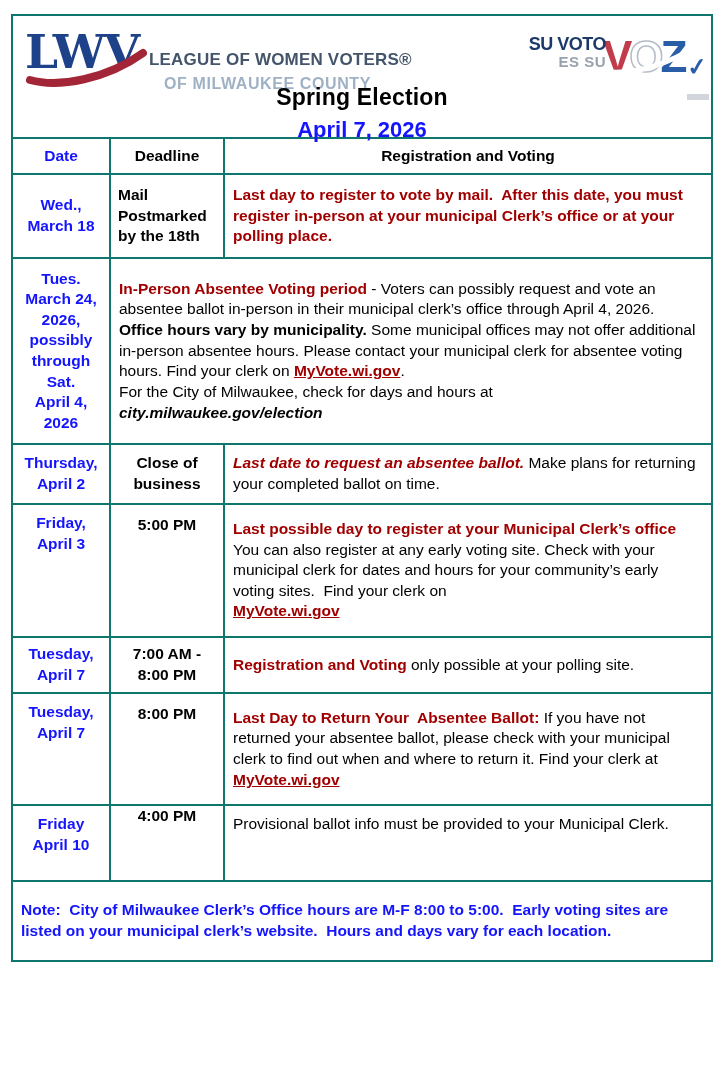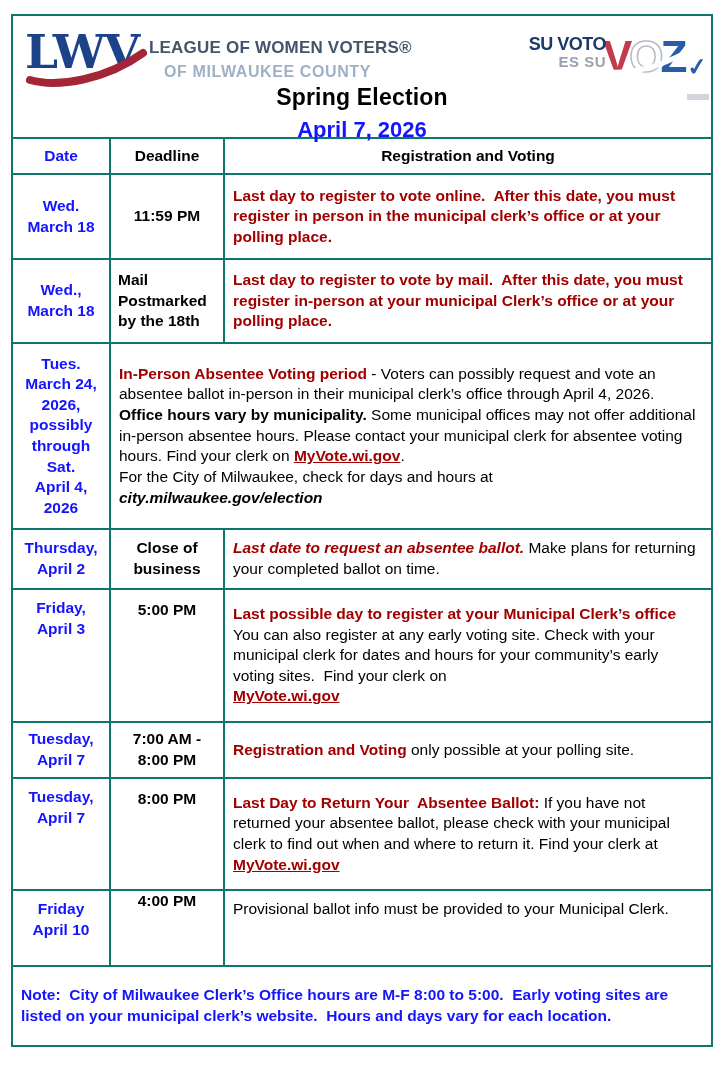--- a/index.html
+++ b/index.html
@@ -4,21 +4,21 @@
 <style>
   :root { --blue:#1414ff; --red:#a00000; }
   html,body { margin:0; padding:0; background:#fff; }
   body { width:724px; height:1076px; font-family:"Liberation Sans", sans-serif; color:#000; }
   .sheet { margin:14px 11px 0 11px; }
   table.main { border-collapse:collapse; width:700px; table-layout:fixed; }
   table.main td { border:2px solid #0f766e; padding:2px 8px; font-size:15.5px; line-height:1.33; vertical-align:middle; }
   
   td.band { position:relative; height:117px; padding:0; }
   .lwv-logo { position:absolute; left:12px; top:8px; display:flex; align-items:flex-start; }
-  .lwv-words { margin-left:2px; margin-top:13px; }
+  .lwv-words { margin-left:2px; margin-top:25px; }
   .lwv-line1 { font-size:17px; font-weight:bold; color:#44546a; letter-spacing:0.2px; }
   .lwv-line2 { font-size:16px; font-weight:bold; color:#9fb1c4; letter-spacing:0.6px; padding-left:15px; margin-top:1px; }
   .suvoto { position:absolute; right:16px; top:12px; display:flex; align-items:flex-start; }
   .sv-text { text-align:right; margin-top:7px; margin-right:-3px; position:relative; z-index:2; }
   .sv-top { font-size:18px; font-weight:bold; color:#1b3a69; letter-spacing:-0.5px; line-height:1.05; }
   .sv-mid { font-size:15px; font-weight:bold; color:#98a2ad; letter-spacing:0.5px; line-height:1.05; }
   .voz { position:relative; width:92px; height:62px; font-size:44px; font-weight:bold; letter-spacing:-3px; line-height:58px; }
   .voz-v { color:#c23b4b; } 
   .voz-o { color:#fff; -webkit-text-stroke:1.5px #b6bcc6; text-shadow:0 0 1px #b6bcc6; }
   .voz-z { color:#2a5da8; }
@@ -86,30 +86,20 @@
       </div>
     </td>
   </tr>
 
   <tr class="colrow">
     <td class="hdr-date">Date</td>
     <td>Deadline</td>
     <td>Registration and Voting</td>
   </tr>
 
-  <tr>
-    <td class="date-cell" style="height:79px">
-            <span class="ml">Wed.
-March 18</span>
-          </td>
-    <td class="deadline-cell">
-            <span class="ml">11:59 PM</span>
-          </td>
-    <td><span class="seg c-red">Last day to register to vote online.  After this date, you must register in person in the municipal clerk’s office or at your polling place.</span></td>
-  </tr>
 
   <tr>
     <td class="date-cell" style="height:78px">
             <span class="ml">Wed.,
 March 18</span>
           </td>
     <td class="deadline-cell left">
             <span class="ml">Mail
 Postmarked
 by the 18th</span>

